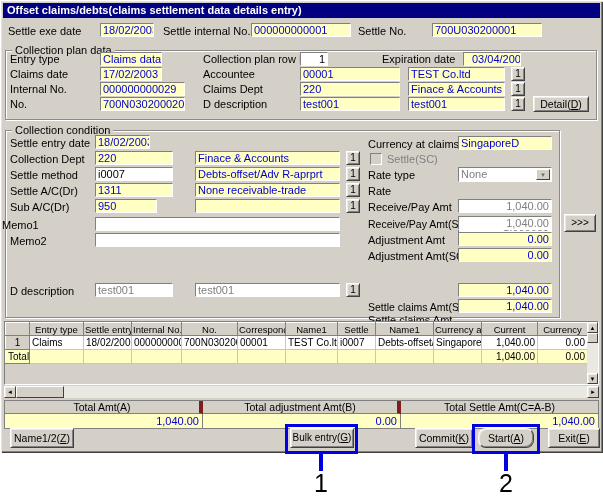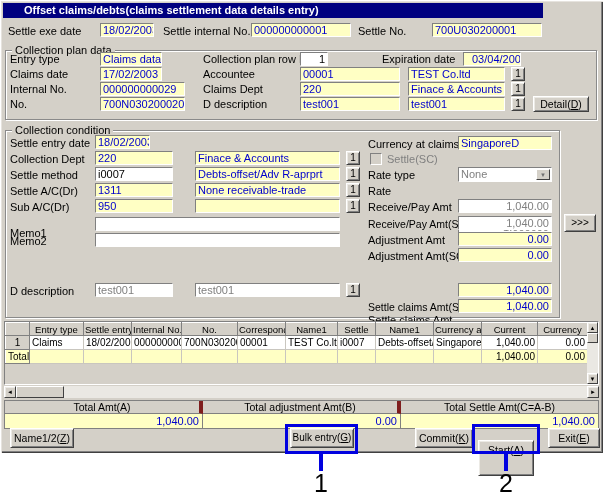--- a/index.html
+++ b/index.html
@@ -1,20 +1,20 @@
 <!DOCTYPE html>
 <html><head>
 <meta charset="utf-8">
 <style>
   html,body{margin:0;padding:0;background:#fff;}
   #screen{position:relative;width:603px;height:504px;background:#ffffff;font-family:"Liberation Sans",sans-serif;font-size:11px;color:#000;overflow:hidden;}
   .dlg{position:absolute;left:0;top:0;width:603px;height:453px;background:#d4d0c8;
        box-shadow:inset 1px 1px 0 #ffffff, inset 2px 2px 0 #e6e3de, inset -1px -1px 0 #404040, inset -2px -2px 0 #808080;}
-  .titlebar{position:absolute;left:3px;top:3px;width:540px;height:15px;background:#000080;color:#ffffff;
-       font-weight:bold;font-size:11px;line-height:15px;padding-left:21px;box-sizing:border-box;}
+  .titlebar{position:absolute;left:3px;top:3px;width:597px;height:15px;background:#000080;color:#ffffff;
+       font-weight:bold;font-size:11px;line-height:15px;padding-left:4px;box-sizing:border-box;}
   .lbl{position:absolute;font-size:11px;line-height:13px;white-space:nowrap;color:#000;}
   .fld{position:absolute;height:14px;box-sizing:border-box;background:#ffffff;border:1px solid;border-color:#808080 #ffffff #ffffff #808080;
        font-size:11px;line-height:11px;padding:1px 2px;white-space:nowrap;overflow:hidden;}
   .yellow{background:#ffffc4;color:#0000cc;}
   .dis{color:#808080;background:#ffffff;}
   .r{text-align:right;}
   .grp{position:absolute;border:1px solid #8a8a8a;box-shadow:1px 1px 0 #ffffff, inset 1px 1px 0 #ffffff;}
   .legend{position:absolute;background:#d4d0c8;padding:0 3px;font-size:11px;line-height:12px;white-space:nowrap;}
   .btn{position:absolute;background:#d4d0c8;border:1px solid;border-color:#ffffff #404040 #404040 #ffffff;
        box-shadow:inset 1px 1px 0 #eceae5, inset -1px -1px 0 #808080;
@@ -109,25 +109,25 @@
     <div class="fld" style="left:95px;top:167px;width:78px;">i0007</div>
     <div class="fld yellow" style="left:195px;top:167px;width:145px;">Debts-offset/Adv R-aprprt</div>
     <div class="btn sq" style="left:346px;top:167px;width:14px;height:14px;">1</div>
 
     <div class="lbl" style="left:10px;top:185px;">Settle A/C(Dr)</div>
     <div class="fld yellow" style="left:95px;top:183px;width:78px;">1311</div>
     <div class="fld yellow" style="left:195px;top:183px;width:145px;">None receivable-trade</div>
     <div class="btn sq" style="left:346px;top:183px;width:14px;height:14px;">1</div>
 
     <div class="lbl" style="left:10px;top:201px;">Sub A/C(Dr)</div>
-    <div class="fld yellow" style="left:95px;top:199px;width:78px;">950</div>
+    <div class="fld yellow" style="left:95px;top:199px;width:62px;">950</div>
     <div class="fld yellow" style="left:195px;top:199px;width:145px;"></div>
     <div class="btn sq" style="left:346px;top:199px;width:14px;height:14px;">1</div>
 
-    <div class="lbl" style="left:10px;top:219px;margin-top:8px;">Memo1</div>
+    <div class="lbl" style="left:2px;top:219px;">Memo1</div>
     <div class="fld" style="left:95px;top:217px;width:245px;"></div>
     <div class="lbl" style="left:10px;top:235px;">Memo2</div>
     <div class="fld" style="left:95px;top:233px;width:245px;"></div>
 
     <div class="lbl" style="left:10px;top:285px;">D description</div>
     <div class="fld dis" style="left:95px;top:283px;width:78px;">test001</div>
     <div class="fld dis" style="left:195px;top:283px;width:145px;">test001</div>
     <div class="btn sq" style="left:346px;top:283px;width:14px;height:14px;">1</div>
 
     <div class="lbl" style="left:368px;top:138px;">Currency at claims</div>
@@ -244,21 +244,21 @@
       <div class="sumrow">
         <div class="sumval" style="width:198px;">1,040.00</div>
         <div class="sumval" style="width:198px;">0.00</div>
         <div class="sumval noborder" style="width:197px;">1,040.00</div>
       </div>
     </div>
 
     <div class="btn" style="left:10px;top:428px;width:64px;height:20px;line-height:18px;"><span>Name1/2(</span><span class="u">Z</span><span>)</span></div>
     <div class="btn" style="left:290px;top:428px;width:64px;height:20px;line-height:18px;font-size:10px;"><span>Bulk entry(</span><span class="u">G</span><span>)</span></div>
     <div class="btn" style="left:415px;top:428px;width:58px;height:20px;line-height:18px;"><span>Commit(</span><span class="u">K</span><span>)</span></div>
-    <div class="btn" style="left:478px;top:440px;width:56px;height:36px;line-height:18px;"><span>Start(</span><span class="u">A</span><span>)</span></div>
+    <div class="btn" style="left:478px;top:428px;width:56px;height:20px;line-height:18px;border-radius:8px;"><span>Start(</span><span class="u">A</span><span>)</span></div>
     <div class="btn" style="left:548px;top:428px;width:52px;height:20px;line-height:18px;"><span>Exit(</span><span class="u">E</span><span>)</span></div>
   </div>
 
   <div class="ann" style="left:285px;top:424px;width:73px;height:30px;"></div>
   <div class="ann" style="left:472px;top:424px;width:68px;height:30px;"></div>
   <div class="annline" style="left:319px;top:453px;height:18px;"></div>
   <div class="annline" style="left:504px;top:453px;height:18px;"></div>
   <div class="annnum" style="left:306px;top:471px;width:30px;">1</div>
   <div class="annnum" style="left:491px;top:471px;width:30px;">2</div>
 </div>

